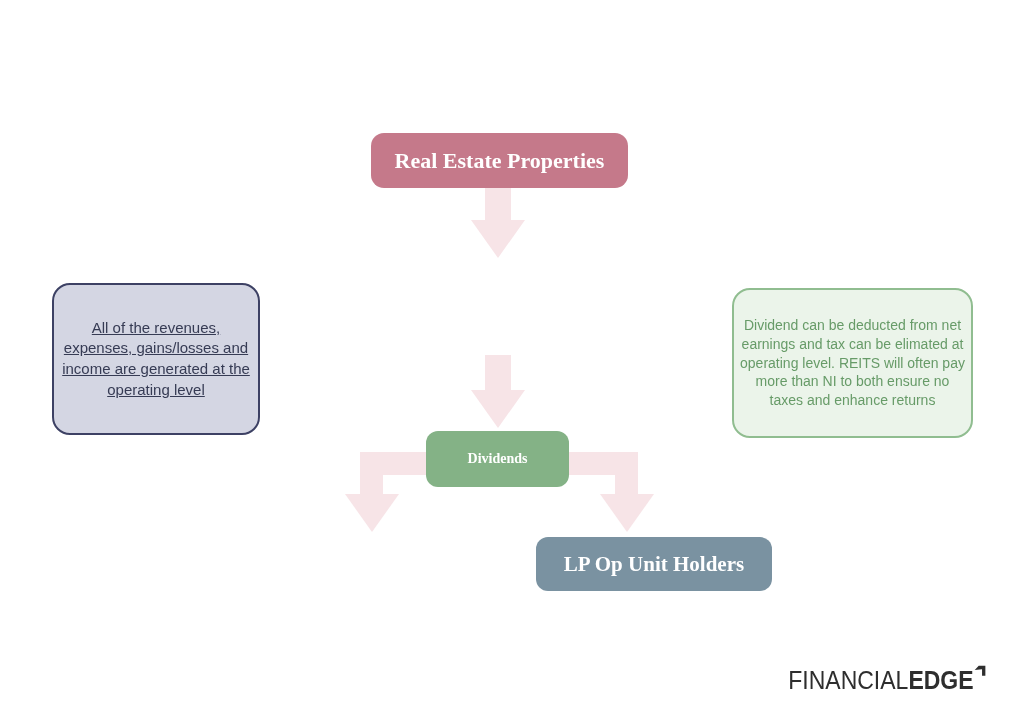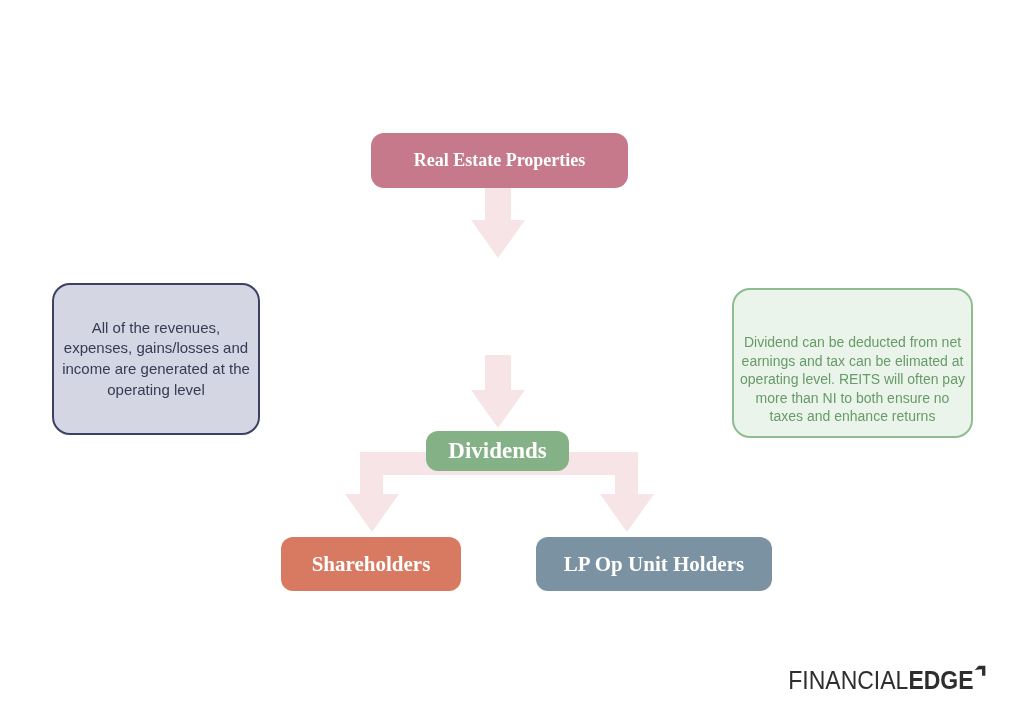--- a/index.html
+++ b/index.html
@@ -23,30 +23,30 @@
     align-items: center;
     justify-content: center;
     color: #ffffff;
     font-family: "Liberation Serif", "DejaVu Serif", serif;
     font-weight: bold;
     text-align: center;
     z-index: 2;
   }
   .node-real-estate {
     left: 371px; top: 133px; width: 257px; height: 55px;
-    background: #c5798a; border-radius: 13px; font-size: 18px;
+    background: #c5798a; border-radius: 13px; font-size: 22px;
   }
   .node-net-income {
     left: 411px; top: 260px; width: 175px; height: 97px;
     background: #3d4164; border-radius: 15px; font-size: 21px;
     flex-direction: column; line-height: 1.32;
   }
   .node-dividends {
-    left: 426px; top: 431px; width: 143px; height: 40px;
-    background: #84b286; border-radius: 12px; font-size: 23px;
+    left: 426px; top: 431px; width: 143px; height: 56px;
+    background: #84b286; border-radius: 12px; font-size: 14px;
   }
   .node-shareholders {
     left: 281px; top: 537px; width: 180px; height: 54px;
     background: #d87a61; border-radius: 12px; font-size: 21px;
   }
   .node-lp {
     left: 508px; top: 537px; width: 236px; height: 54px;
     background: #7a92a1; border-radius: 12px; font-size: 21px; margin-left: 28px;
   }
 
@@ -80,31 +80,31 @@
   }
   .note-left {
     left: 52px; top: 283px; width: 208px; height: 152px;
     background: #d4d6e3;
     border: 2px solid #3d4164;
     border-radius: 18px;
     color: #363b54;
     font-size: 15px;
     line-height: 1.38;
     padding: 10px 8px;
+    text-decoration: underline;
   }
   .note-right {
     left: 732px; top: 288px; width: 241px; height: 150px;
     background: #ebf4ea;
     border: 2px solid #90bd90;
     border-radius: 18px;
     color: #679b68;
     font-size: 14px;
     line-height: 1.33;
     padding: 10px 6px;
-    align-items: flex-end;
   }
 
   
   .logo {
     position: absolute;
     right: 38px;
     bottom: 31px;
     display: flex;
     align-items: flex-start;
     color: #2e2e2e;
@@ -150,23 +150,20 @@
 
   <div class="node node-real-estate">
     <span>Real Estate Properties</span>
   </div>
 
 
   <div class="node node-dividends">
     <span>Dividends</span>
   </div>
 
-  <div class="node node-shareholders">
-    <span>Shareholders</span>
-  </div>
 
   <div class="node node-lp">
     <span>LP Op Unit Holders</span>
   </div>
 
   <div class="note note-left">
     <span>All of the revenues, expenses, gains/losses and income are generated at the operating level</span>
   </div>
 
   <div class="note note-right">

